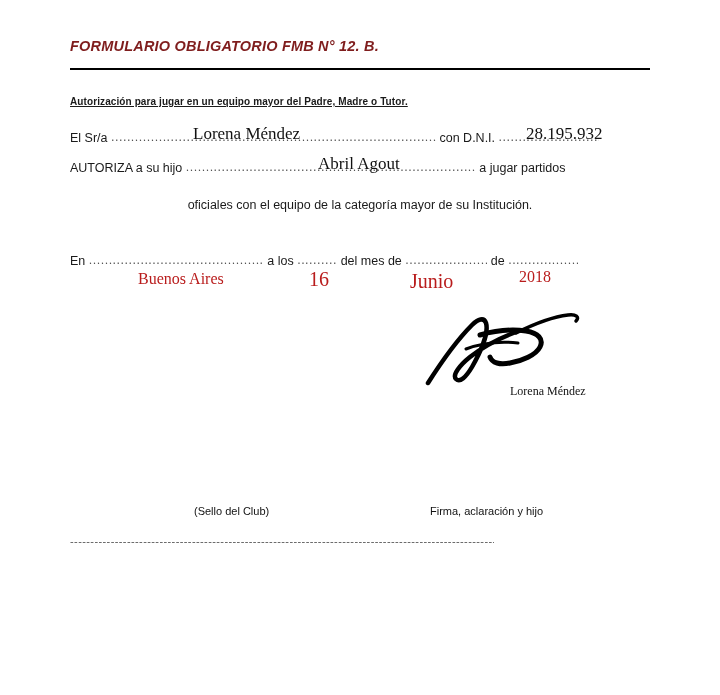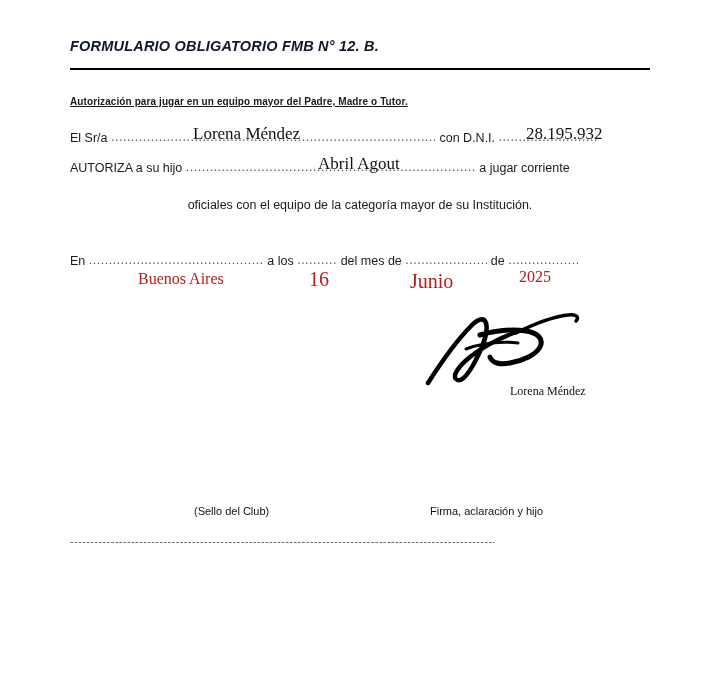--- a/index.html
+++ b/index.html
@@ -20,21 +20,21 @@
     height: 695px;
     box-sizing: border-box;
     padding: 30px 70px 0 70px;
   }
   .form-code {
     font-family: "Liberation Sans", sans-serif;
     font-size: 14.5px;
     font-weight: bold;
     font-style: italic;
     letter-spacing: 0.2px;
-    color: #0f172a;
+    color: #7f1d1d;
     margin: 8px 0 0 0;
   }
   .rule {
     border: none;
     border-top: 2.5px solid #000;
     margin: 14px 0 0 0;
     width: 580px;
   }
   .subtitle {
     font-size: 10px;
@@ -158,41 +158,41 @@
     <span class="dots" style="width:325px;">........................................................................................................................................................</span>
     <span>con D.N.I.</span>
     <span class="dots" style="width:100px;">........................................................................................................................................................</span>
     <span class="filled" style="left:123px; top:-4px;">Lorena Méndez</span>
     <span class="filled" style="left:456px; top:-4px;">28.195.932</span>
   </div>
 
   <div class="para tight">
     <span>AUTORIZA a su hijo</span>
     <span class="dots" style="width:290px;">........................................................................................................................................................</span>
-    <span>a jugar corriente</span>
+    <span>a jugar partidos</span>
     <span class="filled" style="left:248px; top:-4px;text-align:center;">Abril Agout</span>
   </div>
 
   <div class="blockline">oficiales con el equipo de la categoría mayor de su Institución.</div>
 
 
   <div class="datesline">
     <span>En</span>
     <span class="dots" style="width:175px;">........................................................................................................................................................</span>
     <span>a los</span>
     <span class="dots" style="width:40px;">........................................................................................................................................................</span>
     <span>del mes de</span>
     <span class="dots" style="width:82px;">........................................................................................................................................................</span>
     <span>de</span>
     <span class="dots" style="width:70px;">........................................................................................................................................................</span>
 
     <span class="filled-big" style="left:68px; top:-12px; font-size:16px;">Buenos Aires</span>
     <span class="filled-big" style="left:239px; top:-14px;">16</span>
     <span class="filled-big" style="left:340px; top:-12px; font-size:20px;">Junio</span>
-    <span class="filled-big" style="left:449px; top:-14px; font-size:16px;">2025</span>
+    <span class="filled-big" style="left:449px; top:-14px; font-size:16px;">2018</span>
   </div>
 
   <div class="sig-area">
     <svg width="200" height="90" viewBox="0 0 200 90" xmlns="http://www.w3.org/2000/svg">
       <path d="M8 78 C 22 56, 38 34, 52 20 C 58 14, 64 12, 66 18 C 69 28, 60 48, 52 62 C 46 72, 40 78, 36 74 C 32 70, 40 60, 50 52 C 64 41, 80 33, 96 27" fill="none" stroke="#000" stroke-width="4.5" stroke-linecap="round" stroke-linejoin="round"></path>
       <path d="M60 30 C 74 26, 92 24, 106 26 C 118 28, 124 34, 120 42 C 116 50, 102 56, 90 58 C 80 60, 72 58, 70 52" fill="none" stroke="#000" stroke-width="5" stroke-linecap="round" stroke-linejoin="round"></path>
       <path d="M96 28 C 112 20, 130 12, 148 10 C 156 9, 160 12, 156 16" fill="none" stroke="#000" stroke-width="3.5" stroke-linecap="round"></path>
       <path d="M46 44 C 62 38, 80 36, 98 38" fill="none" stroke="#000" stroke-width="3" stroke-linecap="round"></path>
     </svg>
   </div>

